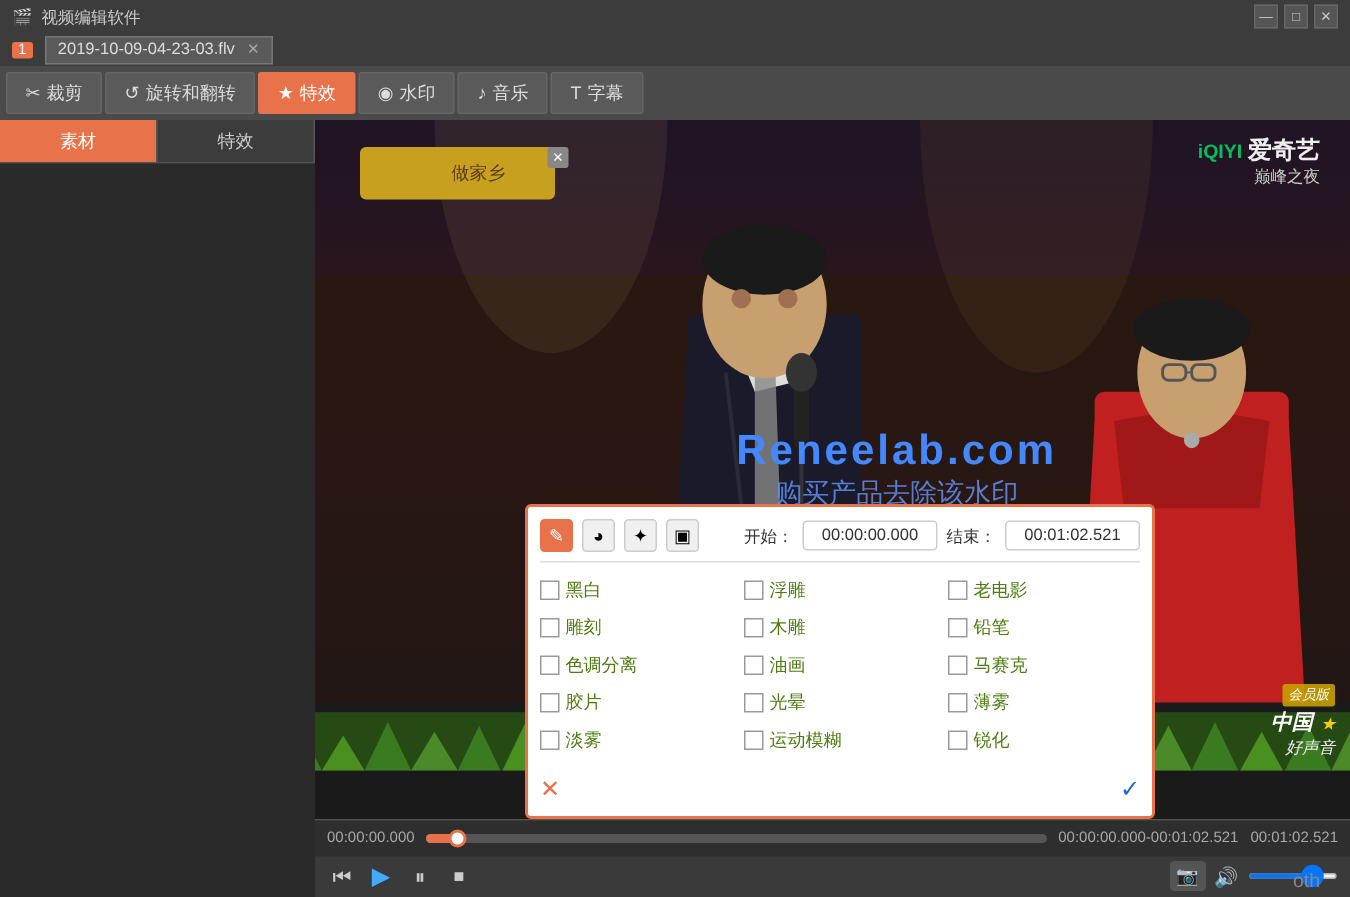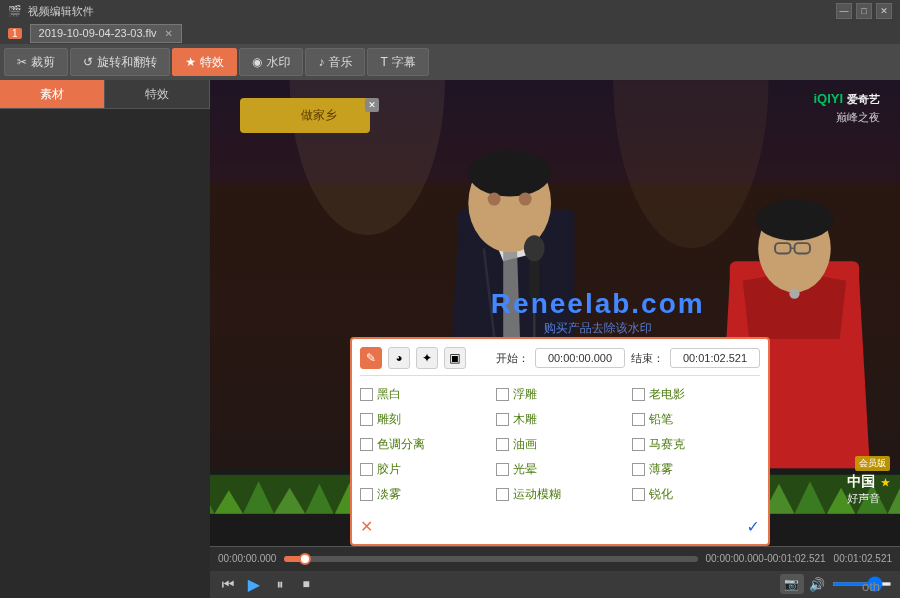--- a/index.html
+++ b/index.html
@@ -180,34 +180,35 @@
       pointer-events: none;
     }
     #watermark .wm-line1 {
       font-size: 28px;
       font-weight: bold;
       color: #4488ff;
       letter-spacing: 2px;
       margin-top: 16px;
     }
     #watermark .wm-line2 {
-      font-size: 12px;
+      font-size: 18px;
       color: rgba(100,150,255,0.8);
     }
     #watermark .wm-line3 {
       font-size: 12px;
       color: rgba(100,150,255,0.8);
     }
 
     
     #right-overlay {
       position: absolute;
       bottom: 40px;
       right: 10px;
-      text-align: left;
+      text-align: right;
+      font-style: italic;
     }
     .overlay-badge {
       background: rgba(200,160,0,0.9);
       color: #fff;
       font-size: 9px;
       padding: 1px 4px;
       border-radius: 2px;
     }
     .overlay-title {
       color: #fff;
@@ -537,21 +538,21 @@
         <polygon points="555,335 566,315 577,335" fill="#4a9020"></polygon>
         <polygon points="578,335 590,312 602,335" fill="#3a7a20"></polygon>
         <polygon points="602,335 614,310 626,335" fill="#4a8a28"></polygon>
         <polygon points="626,335 638,315 650,335" fill="#3a7a20"></polygon>
         <polygon points="651,335 663,312 675,335" fill="#4a9020"></polygon>
         <polygon points="675,335 683,318 691,335" fill="#3a7a20"></polygon>
       </svg>
 
       <div id="iqiyi-logo">
         <span style="color:#00c060;font-size:13px;font-weight:bold;">iQIYI</span>
-        <span style="color:#eee;font-size:11px;"> 爱奇艺</span>
+        <span style="color:#eee;font-size:16px;"> 爱奇艺</span>
       </div>
       <div id="peak-night">巅峰之夜</div>
 
       <div id="ad-banner">
         <span style="font-size:12px;color:#5a3a00;margin-left:28px;">做家乡</span>
       </div>
       <div id="ad-close">✕</div>
 
       <div id="watermark">
         <div class="wm-line1">Reneelab.com</div>

